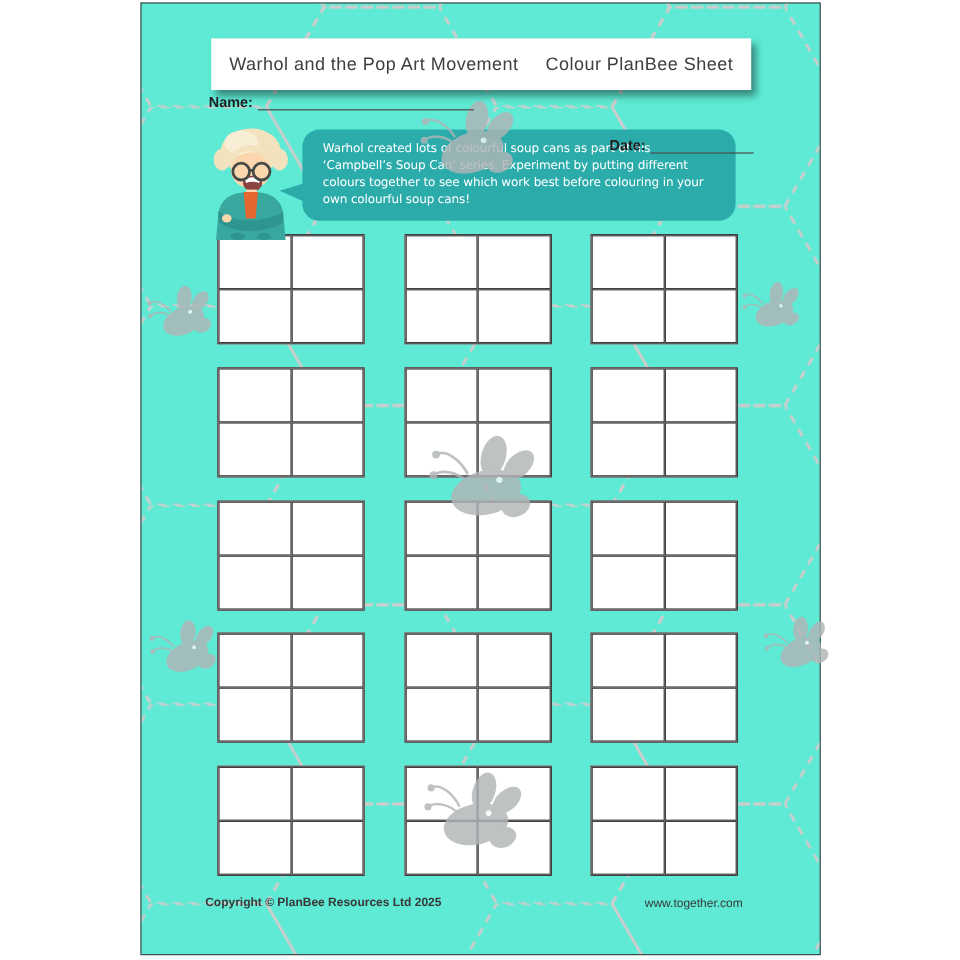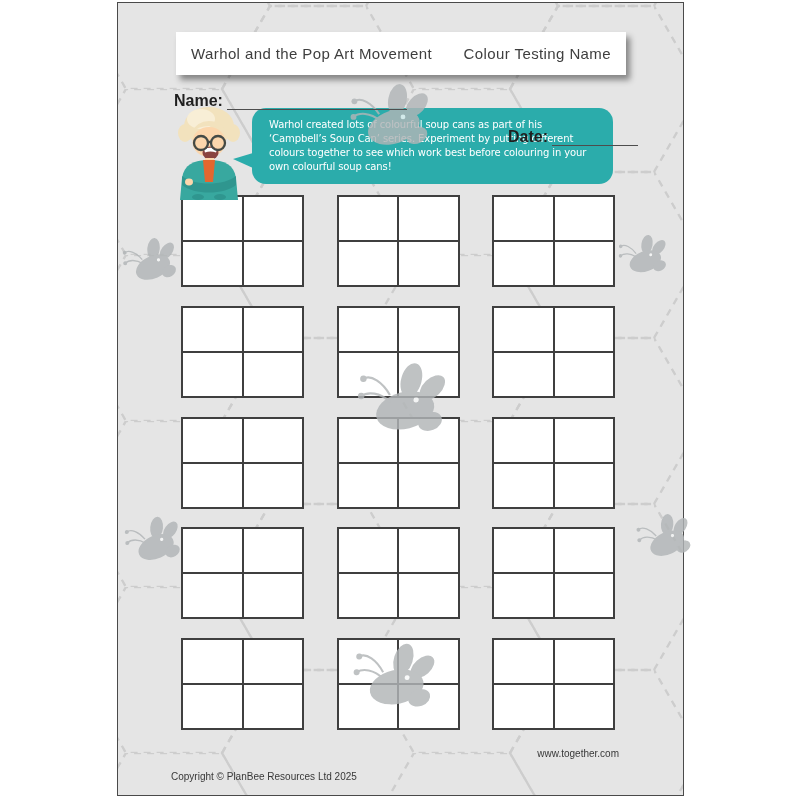--- a/index.html
+++ b/index.html
@@ -1,31 +1,31 @@
 <!DOCTYPE html>
 <html style="--bubble: #2bacab; --cardigan: #38a89f; --cardigan_dark: #2f968f; --shirt: #e4672f; --bee: #b1b5b7; --hex_line: #cdcdcd; --grid_border: #3f3f3f; --page_border: #4a4a4a; --header_text: #3e3e3e; --text_dark: #1f1f1f;"><head>
 <meta charset="utf-8">
 <style>
   html,body{margin:0;padding:0;background:#ffffff;}
   body{width:800px;height:800px;position:relative;font-family:"Liberation Sans",sans-serif;}
   .page{
     position:absolute;left:117px;top:2px;width:565px;height:792px;
-    background:#e5e5e5;border:1.5px solid var(--page_border,#4a4a4a);
+    background:#5eead4;border:1.5px solid var(--page_border,#4a4a4a);
   }
   .hex-layer{position:absolute;left:0;top:0;width:565px;height:792px;z-index:0;}
   
   .header-bar{
     position:absolute;left:58px;top:29px;width:450px;height:43px;background:#ffffff;
     box-shadow:4px 5px 6px rgba(0,0,0,0.42);
     display:flex;justify-content:space-between;align-items:center;
     padding:0 15px;box-sizing:border-box;z-index:2;
   }
   .header-bar span{font-size:15px;letter-spacing:.4px;color:var(--header_text,#3e3e3e);white-space:nowrap;}
   
-  .field{position:absolute;top:89px;z-index:6;font-size:16px;font-weight:bold;color:var(--text_dark,#1f1f1f);}
+  .field{position:absolute;top:75px;z-index:6;font-size:12px;font-weight:bold;color:var(--text_dark,#1f1f1f);}
   .field .line{display:inline-block;border-bottom:1.3px solid #4d4d4d;height:12px;vertical-align:bottom;margin-left:4px;}
   #name-field{left:56px;}  #name-field .line{width:180px;}
   #date-field{left:390px;margin-top:36px;} #date-field .line{width:86px;}
   
   .character{position:absolute;left:54px;top:103px;width:75px;height:94px;z-index:3;}
   
   .bubble{
     position:absolute;left:134px;top:105px;width:361px;min-height:67px;box-sizing:border-box;
     background:var(--bubble,#2bacab);border-radius:14px;z-index:4;
     display:flex;align-items:center;justify-content:center;padding:6px 13px;
@@ -53,21 +53,21 @@
   
   .bee{position:absolute;color:var(--bee,#b1b5b7);opacity:.82;z-index:5;}
   .bee-1{left:228px;top:80px;width:92px;height:66px;}
   .bee-2{left:2px;top:234px;width:62px;height:46px;transform:rotate(-6deg);}
   .bee-3{left:498px;top:229px;width:56px;height:45px;transform:rotate(-2deg);}
   .bee-4{left:235px;top:358px;width:102px;height:74px;transform:rotate(4deg);}
   .bee-5{left:4px;top:513px;width:64px;height:47px;transform:rotate(-6deg);}
   .bee-6{left:516px;top:510px;width:62px;height:46px;transform:rotate(-8deg);}
   .bee-7{left:231px;top:638px;width:94px;height:69px;transform:rotate(6deg);}
   
-  .footer-copy{position:absolute;left:53px;top:768px;font-size:10px;color:#383838;z-index:2;}
+  .footer-copy{position:absolute;left:53px;top:744px;font-size:10px;color:#383838;z-index:2;font-weight:bold;}
   .footer-site{position:absolute;right:64px;top:745px;font-size:10px;color:#383838;z-index:2;}
 </style>
 </head>
 <body>
 
 <svg width="0" height="0" style="position:absolute" aria-hidden="true">
   <defs>
     <symbol id="bee-shape" viewBox="0 0 100 72">
       <g fill="currentColor" stroke="none">
         <ellipse cx="56" cy="18" rx="10" ry="17" transform="rotate(12 56 18)"></ellipse>
@@ -96,21 +96,21 @@
           <path d="M144 0 L192 -83 L288 -83 L336 0 L288 83 L192 83 Z"></path>
           <path d="M144 166 L192 83 L288 83 L336 166 L288 249 L192 249 Z"></path>
         </g>
       </pattern>
     </defs>
     <rect x="0" y="0" width="565" height="792" fill="url(#hexpat)"></rect>
   </svg>
 
   <div class="header-bar">
     <span>Warhol and the Pop Art Movement</span>
-    <span>Colour Testing Name</span>
+    <span>Colour PlanBee Sheet</span>
   </div>
 
   <div class="field" id="name-field">
     <span>Name:</span><span class="line"></span>
   </div>
   <div class="field" id="date-field">
     <span>Date:</span><span class="line"></span>
   </div>
 
   <svg class="character" viewBox="0 0 75 94">

